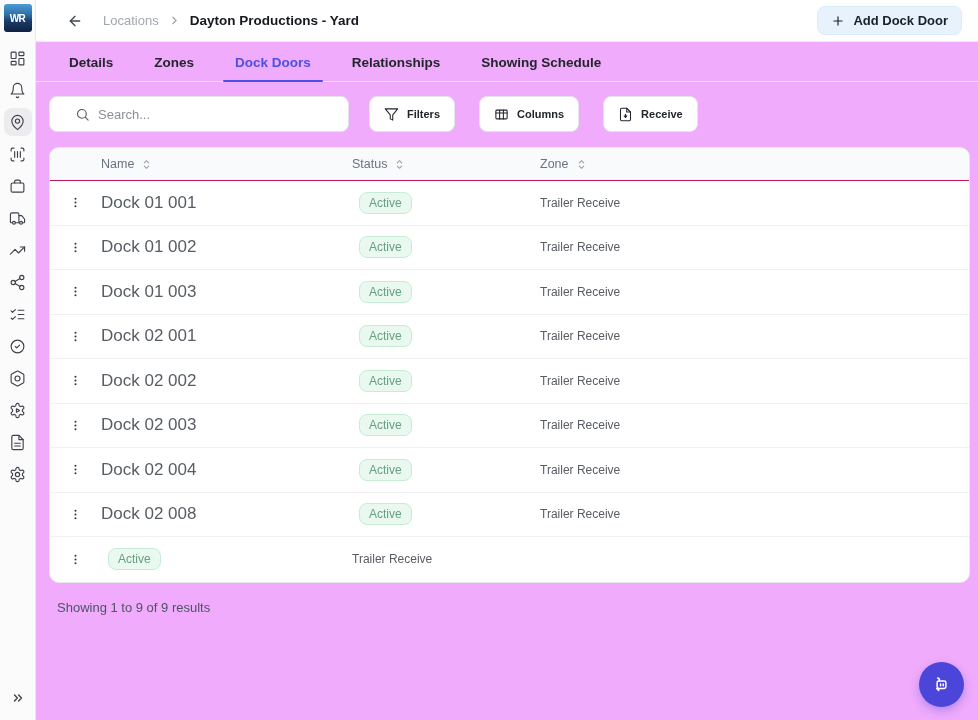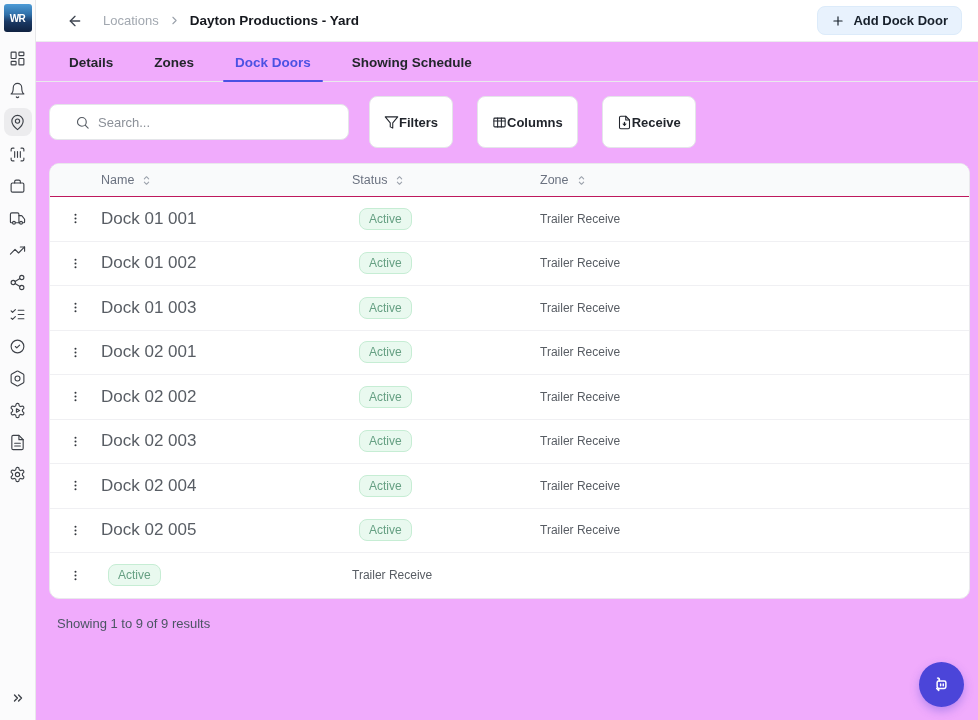--- a/index.html
+++ b/index.html
@@ -39,21 +39,21 @@
   .tab { padding:0 12px 11px; font-size:13.5px; font-weight:700; color:#23262c; cursor:pointer; position:relative; }
   .tab.active { color:#4b51e3; }
   .tab.active::after { content:""; position:absolute; left:0; right:0; bottom:-1px; height:2.5px; background:#4b51e3; border-radius:2px; }
 
   
   .toolbar { display:flex; align-items:center; margin-top:14px; gap:24px; }
   .search-box { width:300px; height:36px; background:#fff; border:1px solid #e4e5e9; border-radius:8px; display:flex; align-items:center; padding:0 25px; gap:8px; }
   .search-box svg { width:15px; height:15px; color:#555b63; flex-shrink:0; }
   .search-box input { border:none; outline:none; flex:1; font-size:13px; color:#30343b; background:transparent; font-family:inherit; }
   .search-box input::placeholder { color:#8b9098; }
-  .tool-btn { display:flex; align-items:center; height:52px; background:#fff; border:1px solid #e4e5e9; border-radius:8px; padding:0 14px; font-size:13px; font-weight:600; color:#21252c; cursor:pointer; font-family:inherit; }
+  .tool-btn { display:flex; align-items:center; gap:8px; height:36px; background:#fff; border:1px solid #e4e5e9; border-radius:8px; padding:0 14px; font-size:11px; font-weight:600; color:#21252c; cursor:pointer; font-family:inherit; }
   .tool-btn svg { width:15px; height:15px; }
   .toolbar .tool-btn:first-of-type { margin-left:-4px; }
 
   
   .table-card { margin-top:15px; background:#fff; border:1px solid #e9e9ec; border-radius:10px; overflow:hidden; }
   .thead, .trow { display:grid; grid-template-columns:51px 251px 188px 1fr; align-items:center; }
   .thead { background:#f9fafb; height:33px; border-bottom:1px solid #be185d; }
   .th { display:flex; align-items:center; gap:6px; font-size:12.5px; color:#6b7280; cursor:pointer; }
   .th svg { width:13px; height:13px; color:#9aa1ab; }
   .trow { height:44.5px; border-bottom:1px solid #f0f0f3; }
@@ -221,20 +221,21 @@
 
     <div class="content">
 
       <div class="tabs" id="tabs">
         <div class="tab">Details</div>
 
         <div class="tab">Zones</div>
 
         <div class="tab active">Dock Doors</div>
 
+        <div class="tab">Relationships</div>
 
         <div class="tab">Showing Schedule</div>
       </div>
 
       <div class="toolbar">
         <div class="search-box">
           <svg viewBox="0 0 24 24" fill="none" stroke="currentColor" stroke-width="1.8" stroke-linecap="round" stroke-linejoin="round">
               <circle cx="11" cy="11" r="7"></circle>
               <path d="m21 21-4.35-4.35"></path>
             </svg>
@@ -414,21 +415,21 @@
         <div class="trow">
           <div class="cell-menu">
             <button class="kebab">
               <svg viewBox="0 0 24 24" fill="currentColor">
                     <circle cx="12" cy="5" r="1.9"></circle>
                     <circle cx="12" cy="12" r="1.9"></circle>
                     <circle cx="12" cy="19" r="1.9"></circle>
                   </svg>
             </button>
           </div>
-          <div class="cell-name">Dock 02 005</div>
+          <div class="cell-name">Dock 02 008</div>
           <div class="cell-status">
             <span class="badge">Active</span>
           </div>
           <div class="cell-zone">Trailer Receive</div>
         </div>
 
         <div class="trow">
           <div class="cell-menu">
             <button class="kebab">
               <svg viewBox="0 0 24 24" fill="currentColor">

